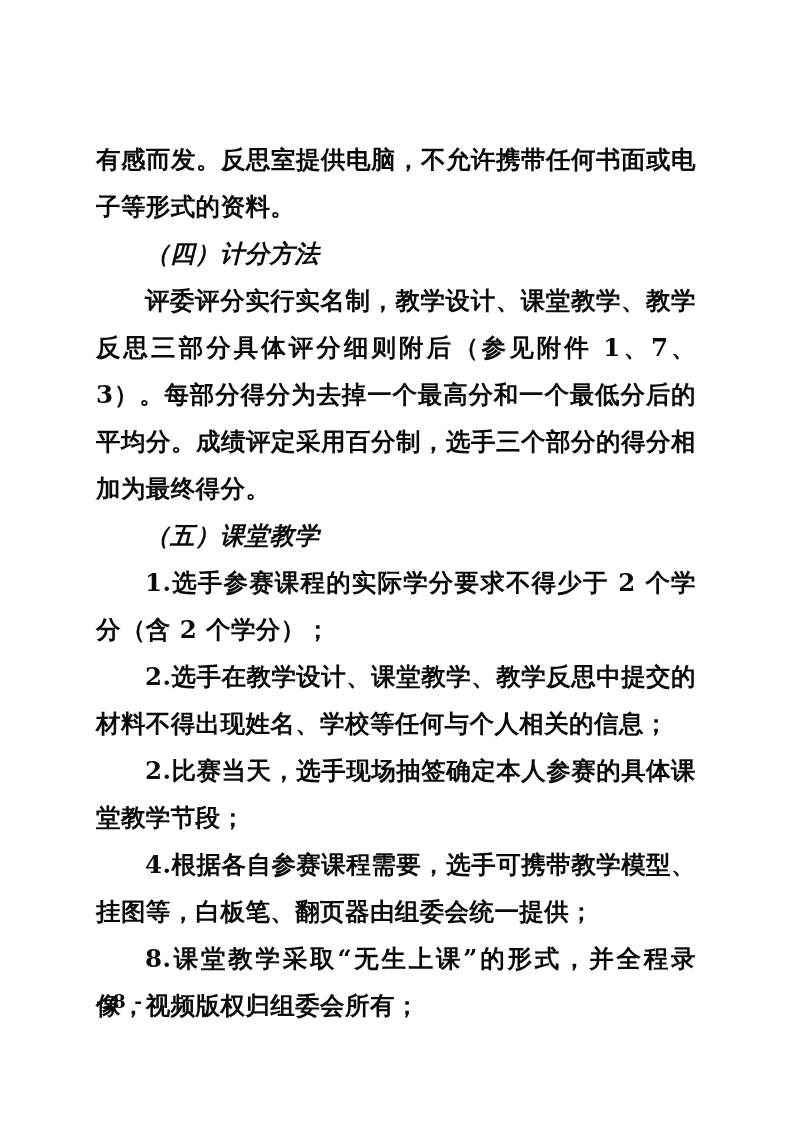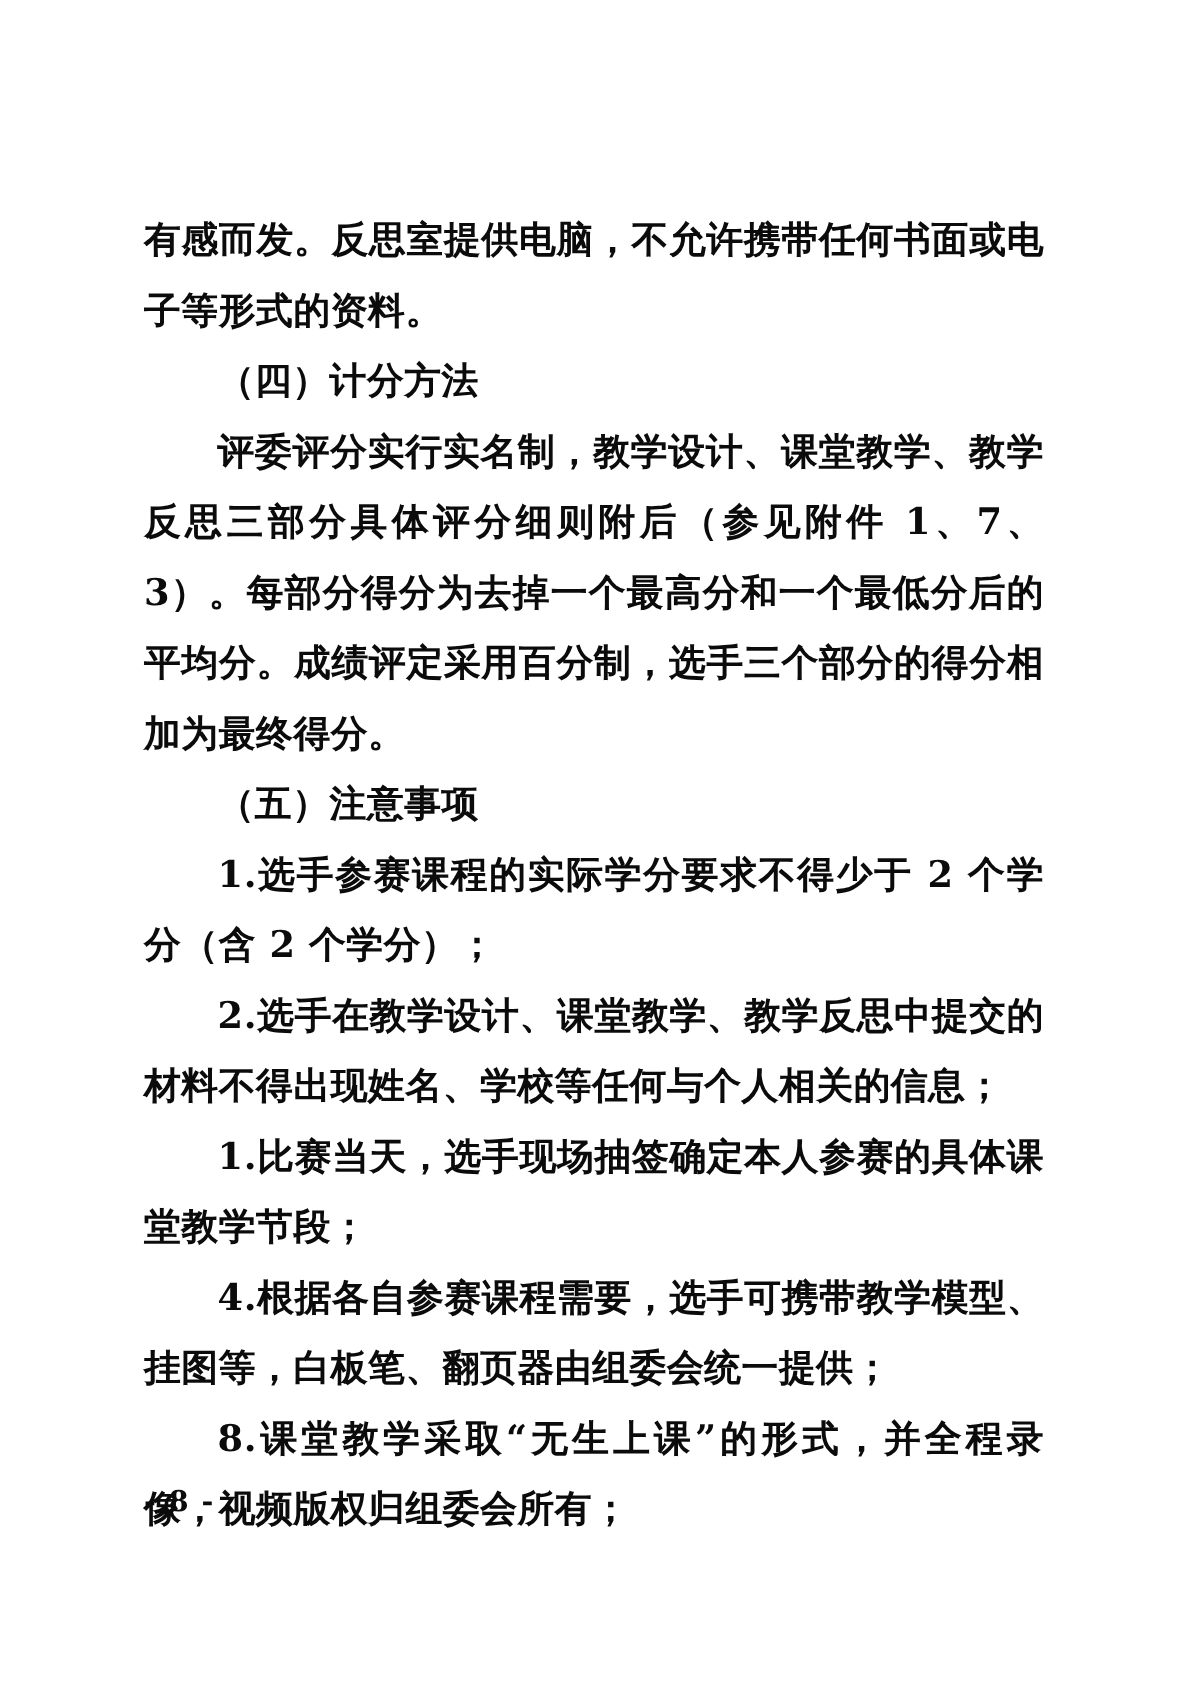--- a/index.html
+++ b/index.html
@@ -36,20 +36,21 @@
     text-indent: 49px;
   }
   .heading {
     font-size: 24.5px;
     line-height: 47px;
     margin: 0;
     font-weight: 700;
     text-indent: 49px;
     letter-spacing: 0.4px;
     font-family: "DejaVu Serif", "Liberation Serif", serif;
+    font-style: italic;
   }
   .page-number {
     position: absolute;
     left: 96px;
     top: 990px;
     font-size: 19px;
     font-family: "DejaVu Serif", "Liberation Serif", serif;
     font-weight: 600;
     letter-spacing: 1px;
     color: #0b0b0b;
@@ -61,28 +62,28 @@
 <div class="page">
 
   <div class="content">
 
     <p class="para">有感而发。反思室提供电脑，不允许携带任何书面或电子等形式的资料。</p>
 
     <p class="heading">（四）计分方法</p>
 
     <p class="para indent">评委评分实行实名制，教学设计、课堂教学、教学反思三部分具体评分细则附后（参见附件 1、7、3）。每部分得分为去掉一个最高分和一个最低分后的平均分。成绩评定采用百分制，选手三个部分的得分相加为最终得分。</p>
 
-    <p class="heading">（五）注意事项</p>
+    <p class="heading">（五）课堂教学</p>
 
     <p class="para indent">1.选手参赛课程的实际学分要求不得少于 2 个学分（含 2 个学分）；</p>
 
     <p class="para indent">2.选手在教学设计、课堂教学、教学反思中提交的材料不得出现姓名、学校等任何与个人相关的信息；</p>
 
 
-    <p class="para indent">1.比赛当天，选手现场抽签确定本人参赛的具体课堂教学节段；</p>
+    <p class="para indent">2.比赛当天，选手现场抽签确定本人参赛的具体课堂教学节段；</p>
 
     <p class="para indent">4.根据各自参赛课程需要，选手可携带教学模型、挂图等，白板笔、翻页器由组委会统一提供；</p>
 
     <p class="para indent">8.课堂教学采取“无生上课”的形式，并全程录像，视频版权归组委会所有；</p>
 
   </div>
 
   <div class="page-number">- 8 -</div>
 
 </div>

